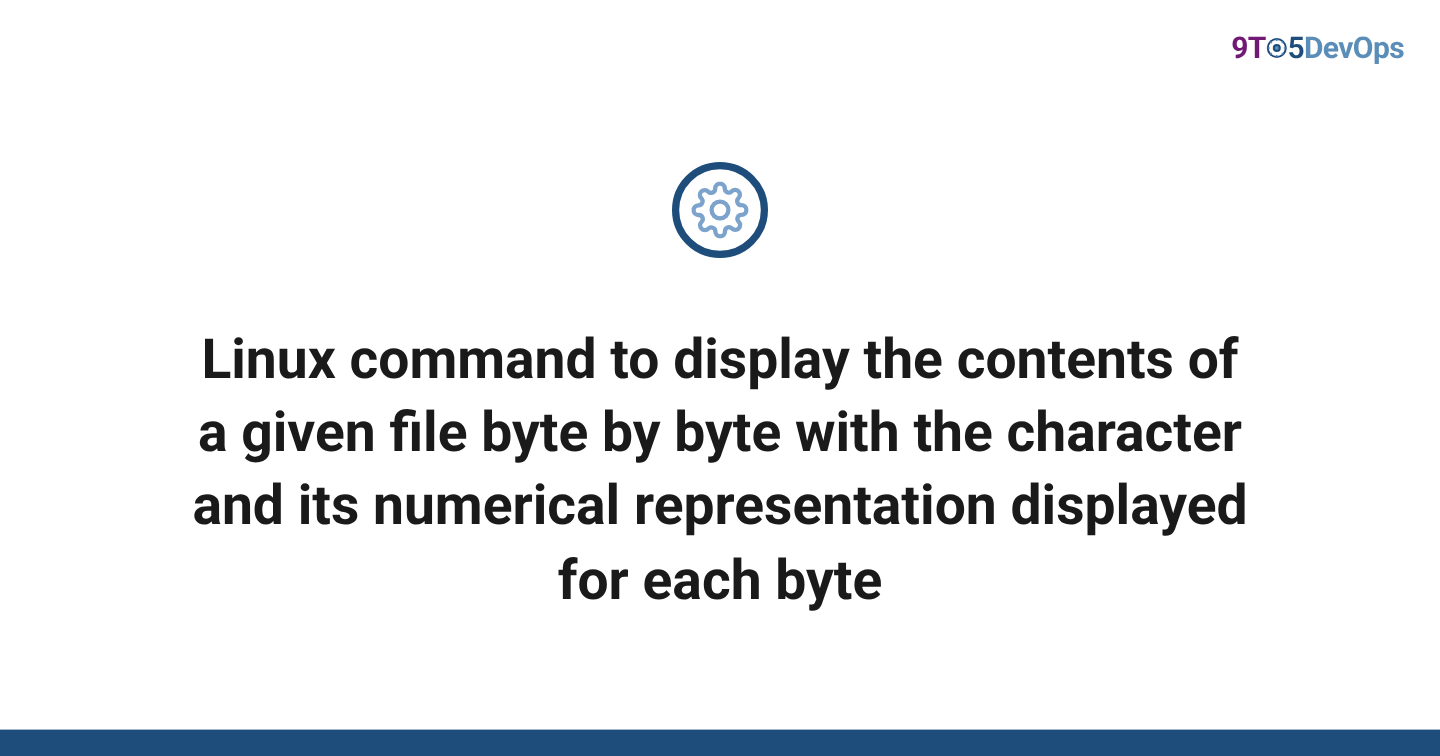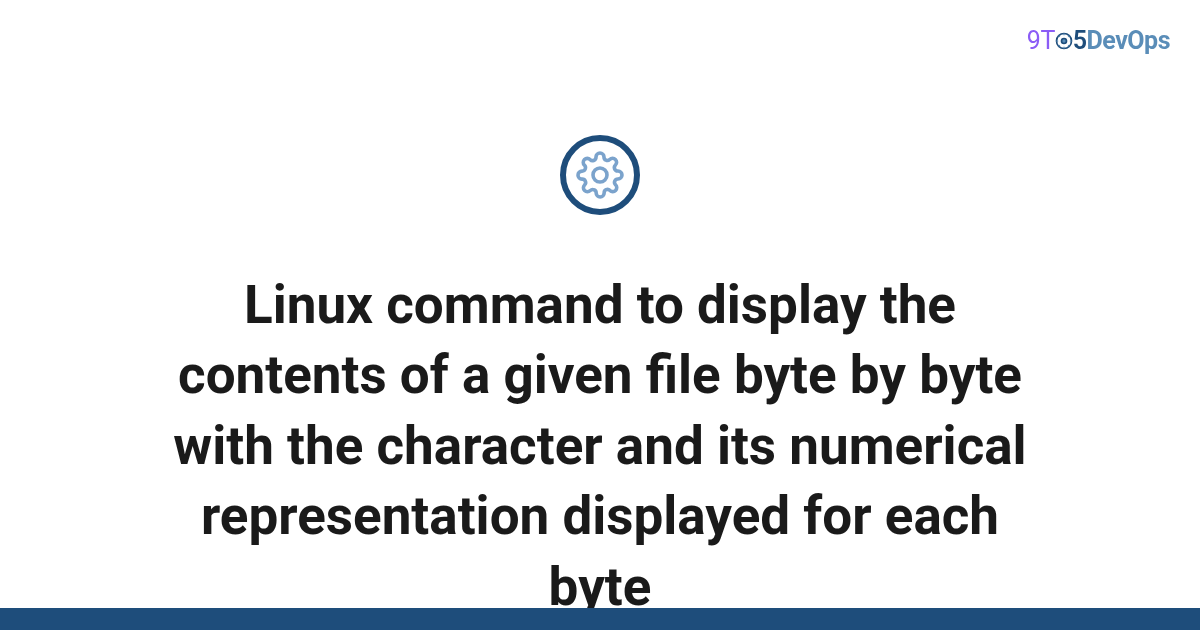--- a/index.html
+++ b/index.html
@@ -17,22 +17,22 @@
     }
     .logo {
       position: absolute;
       top: 26px;
       right: 30px;
       font-size: 25px;
       font-weight: 500;
       letter-spacing: -0.5px;
     }
     .logo-9t {
-      color: #8b5cf6;
-      font-weight: 400;
+      color: #701a75;
+      font-weight: 700;
     }
     .logo-gear {
       display: inline-flex;
       align-items: center;
       justify-content: center;
       vertical-align: middle;
       margin: 0 -1px;
       position: relative;
       top: -1px;
     }
@@ -58,21 +58,21 @@
       justify-content: center;
       background: #ffffff;
     }
     .title {
       position: absolute;
       top: 270px;
       left: 50%;
       transform: translateX(-50%);
       width: 900px;
       text-align: center;
-      font-size: 53px;
+      font-size: 46px;
       font-weight: 700;
       color: #1a1a1a;
       line-height: 1.33;
     }
     .bottom-bar {
       position: absolute;
       bottom: 0;
       left: 0;
       right: 0;
       height: 22px;

